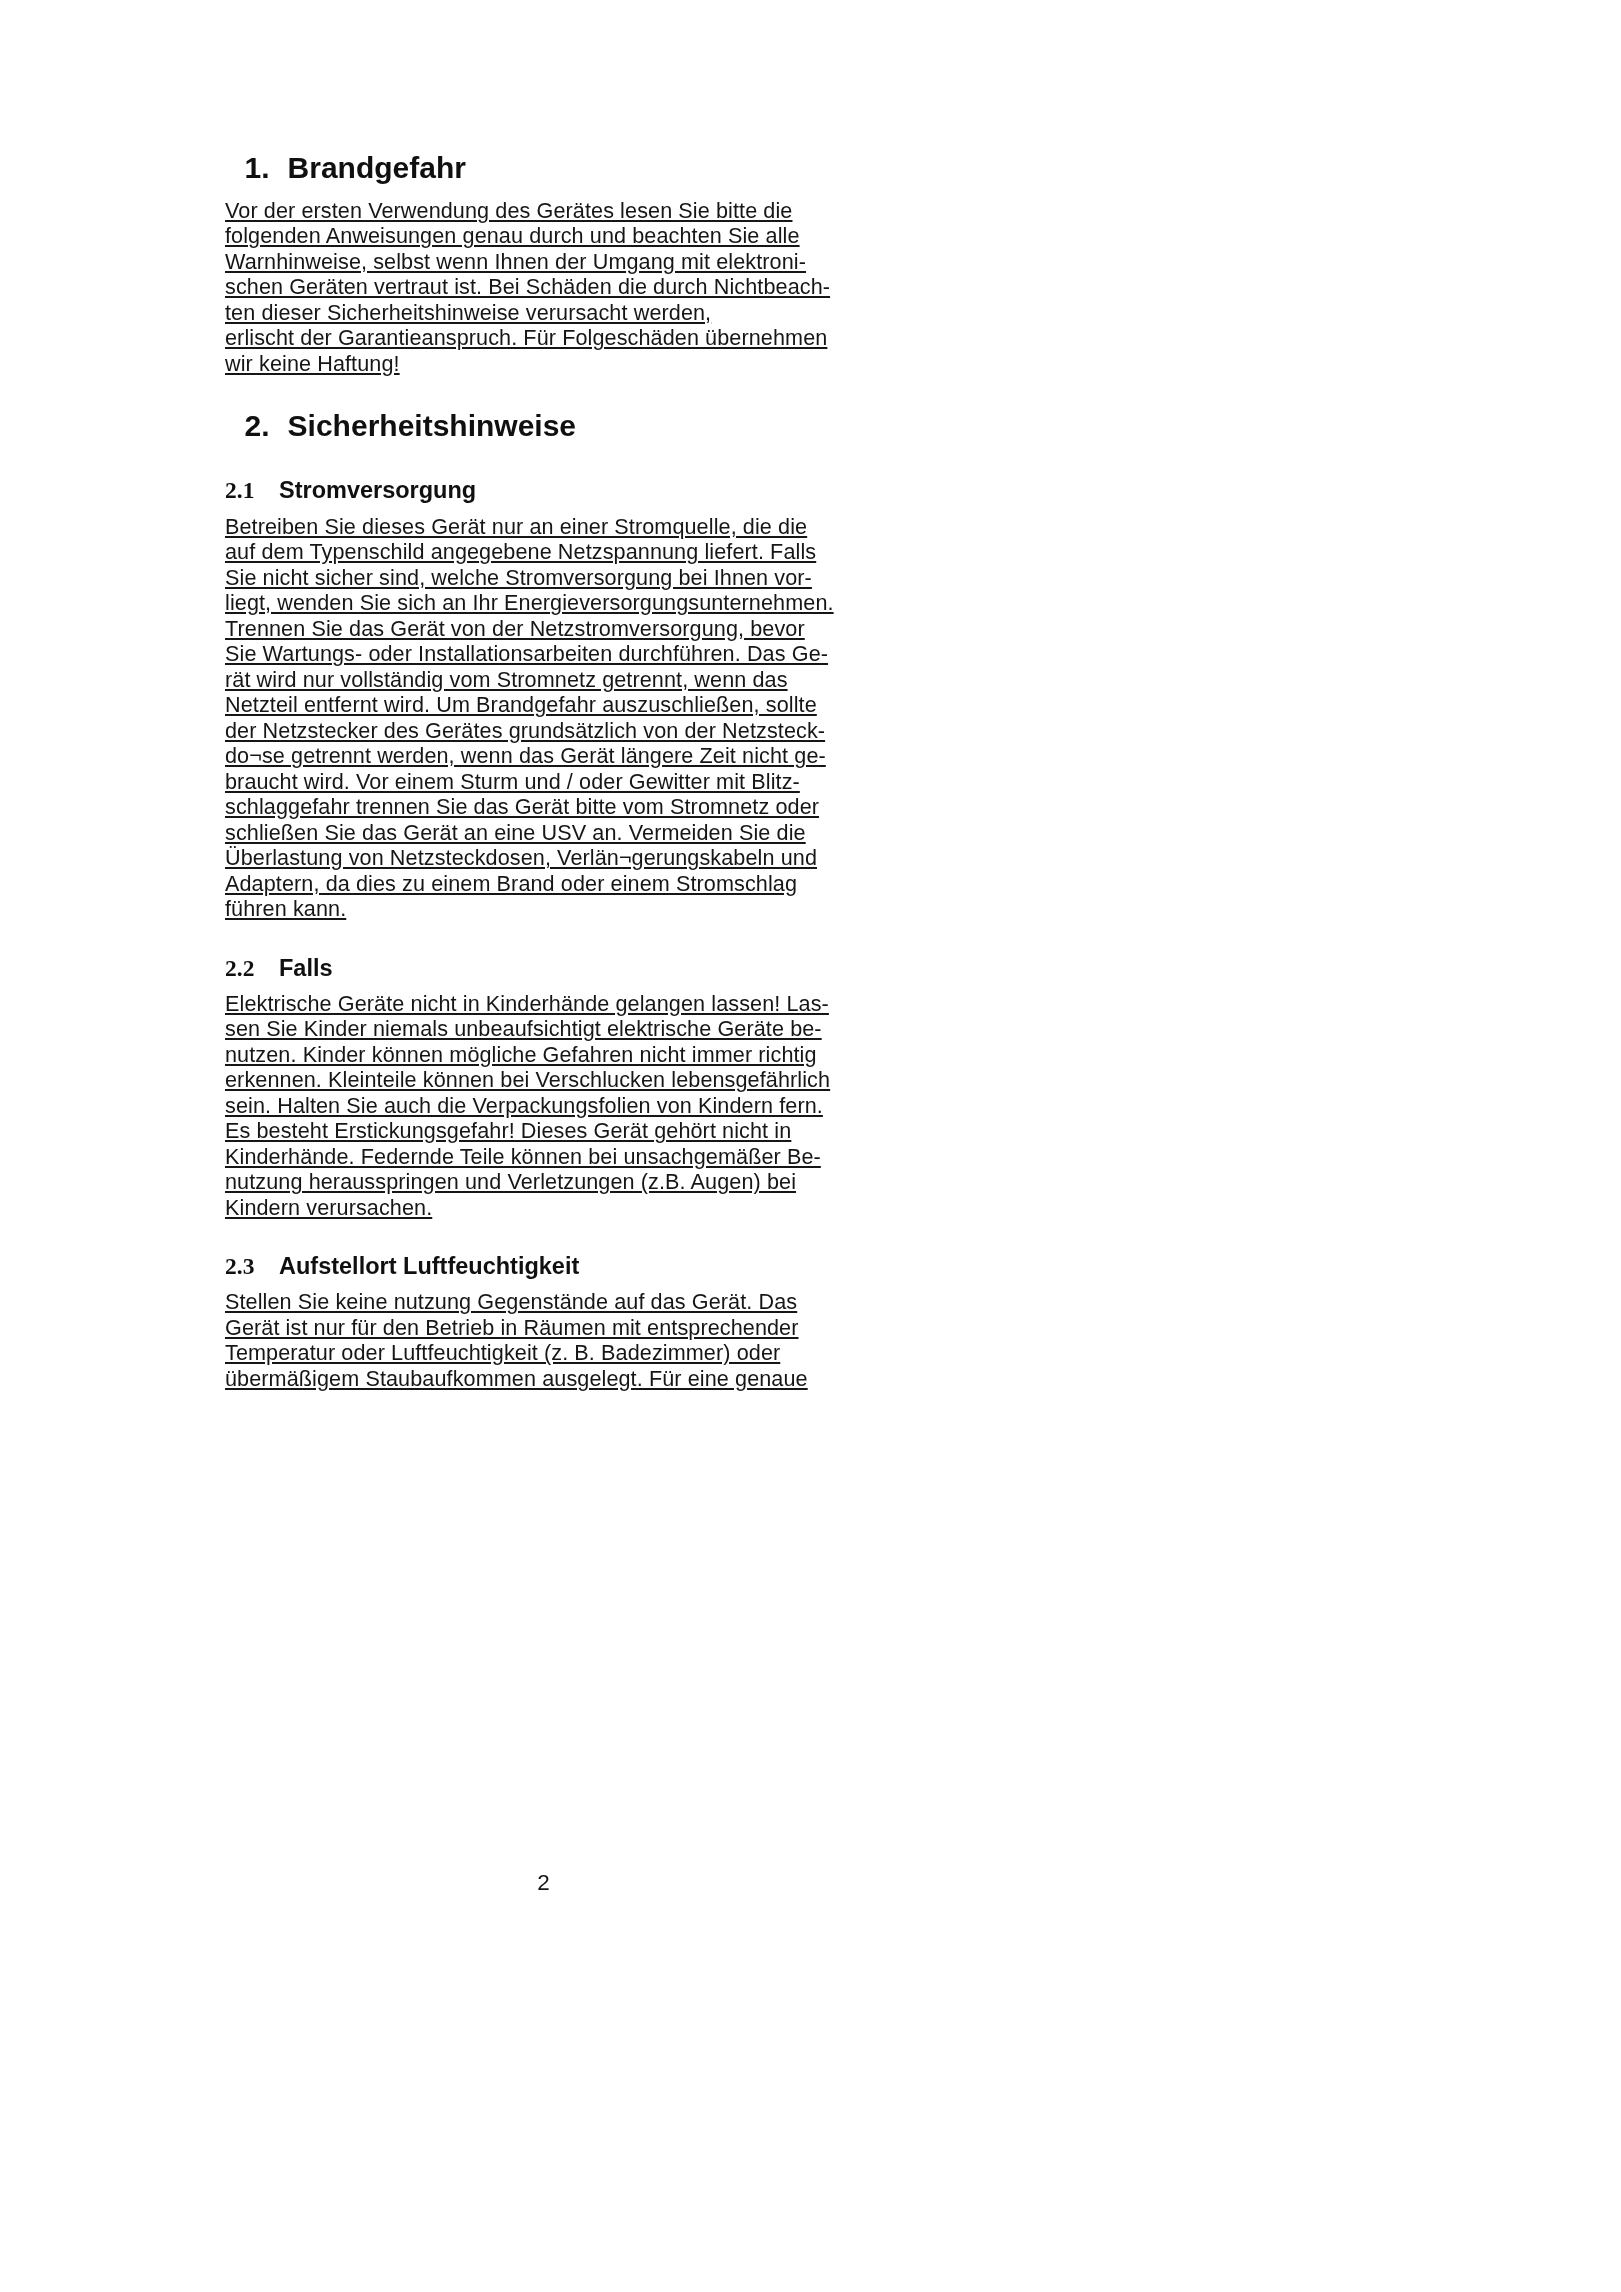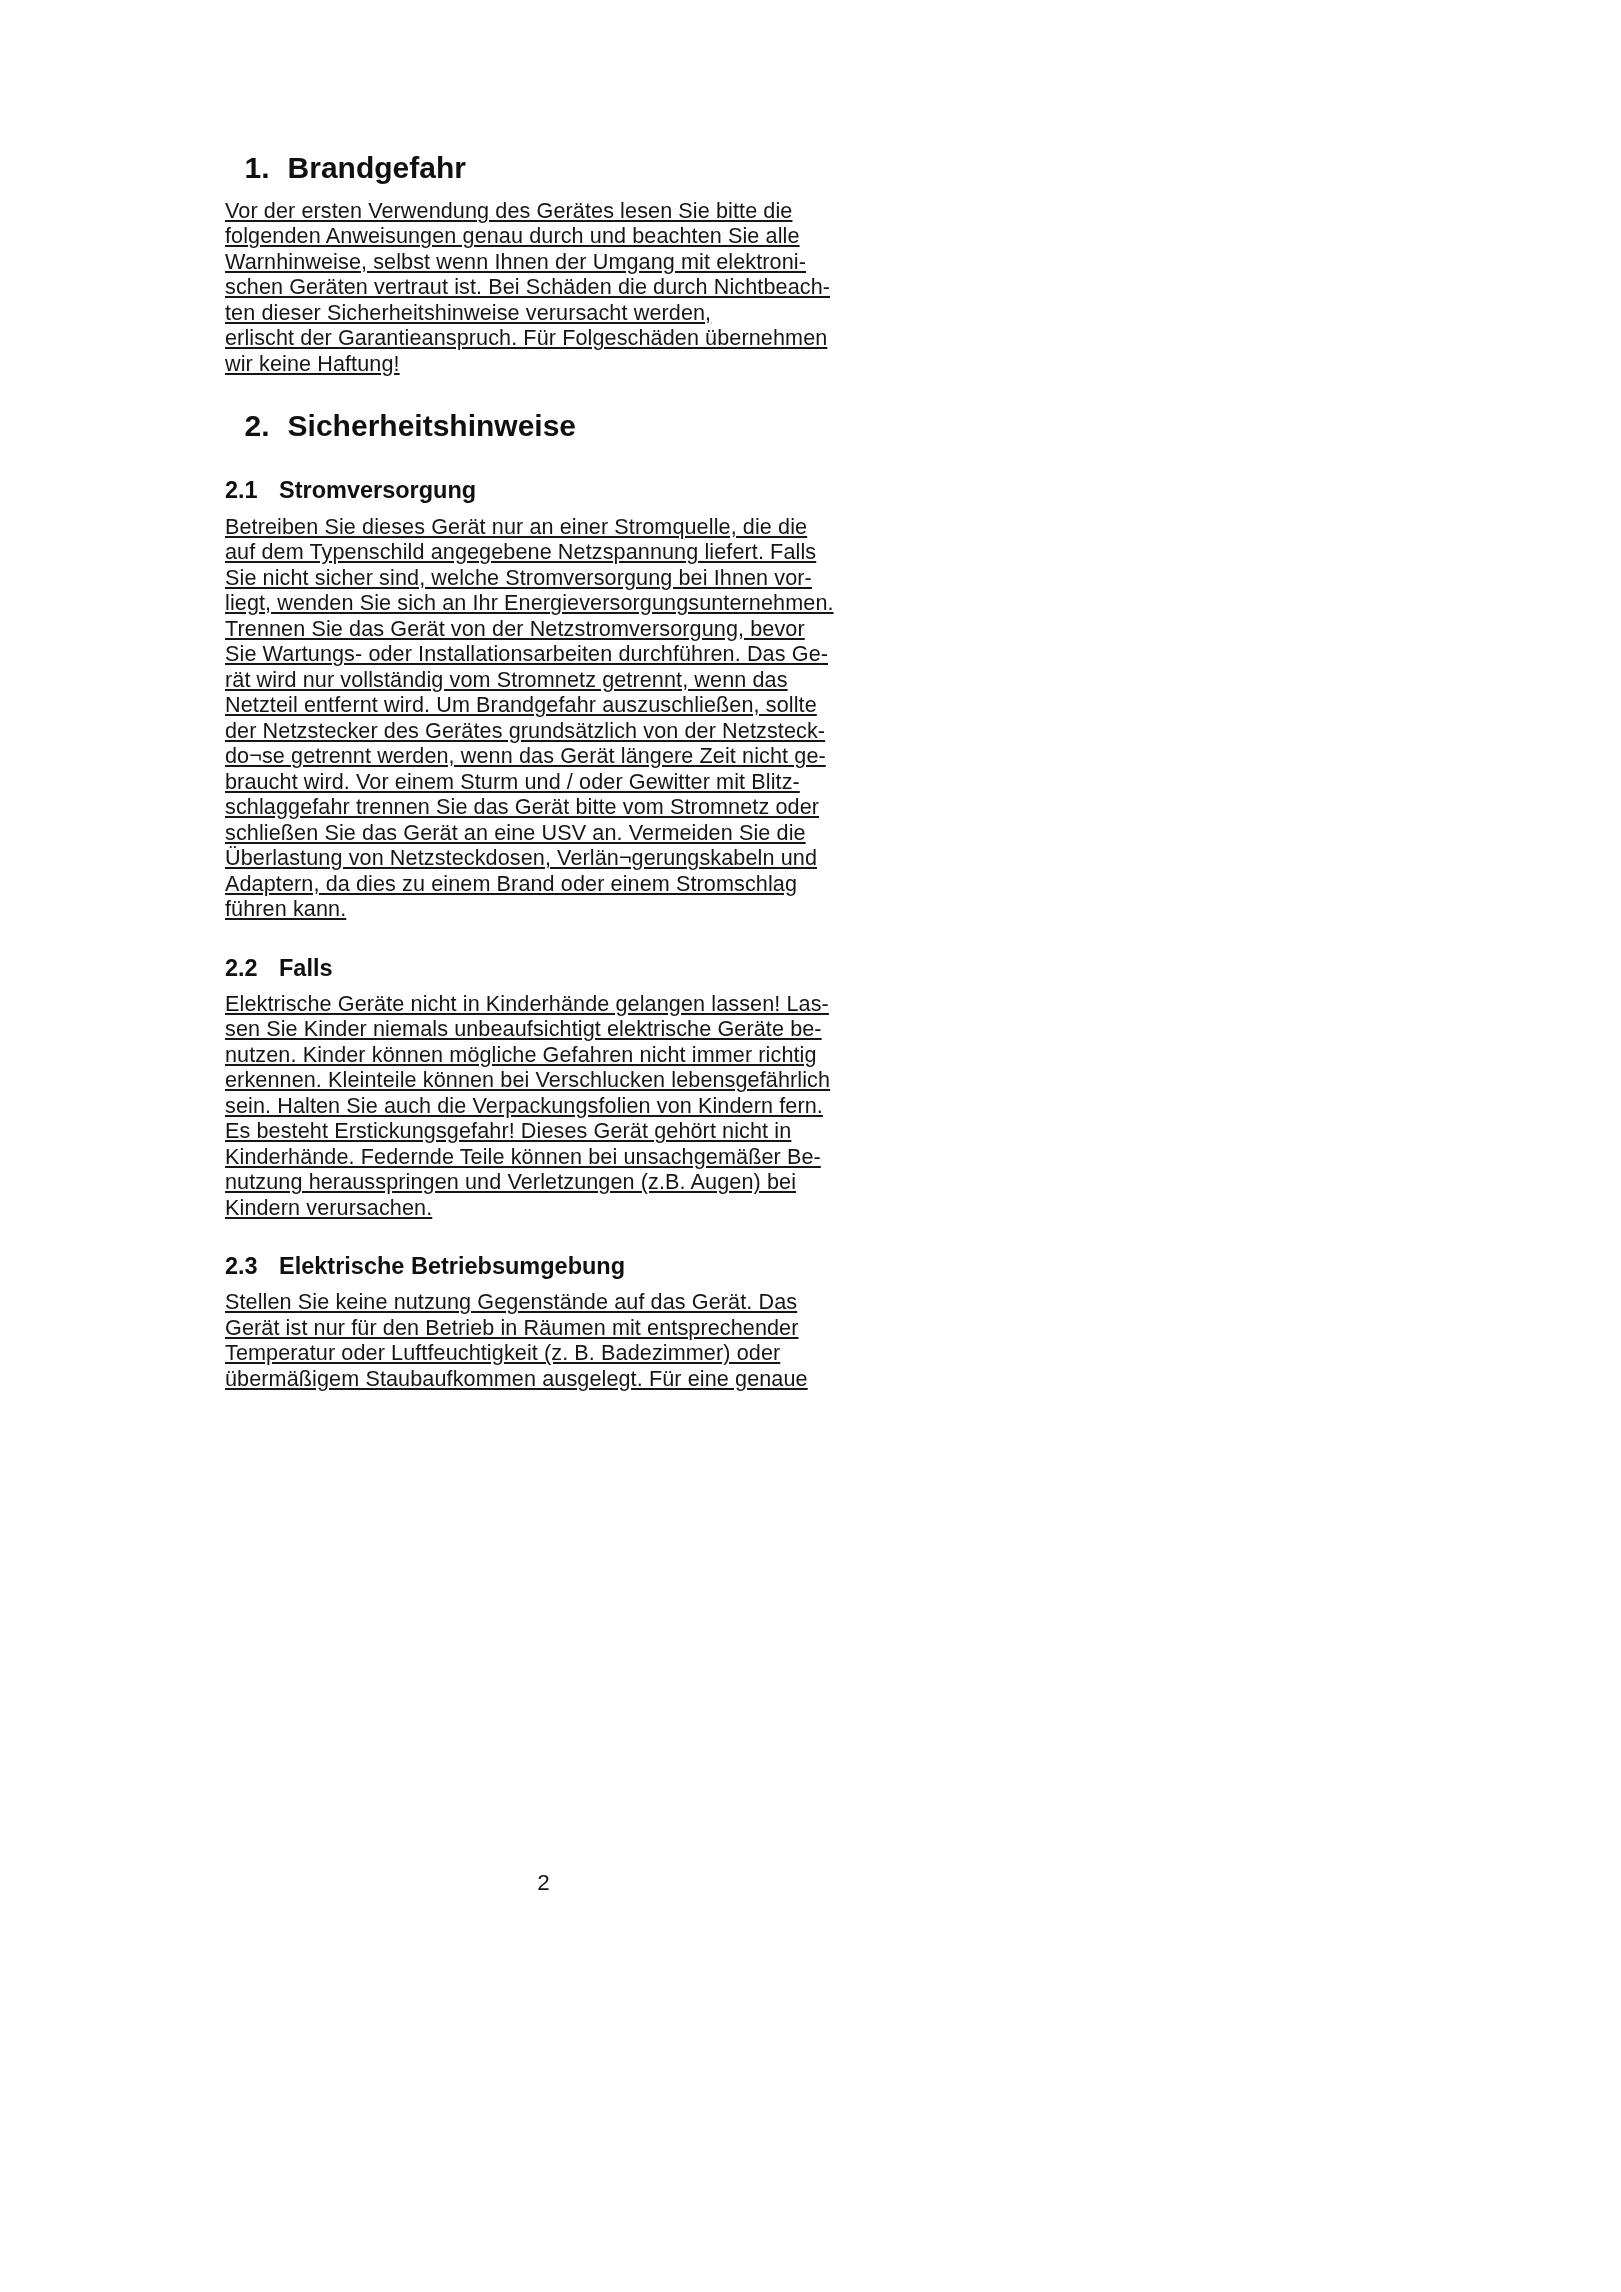--- a/index.html
+++ b/index.html
@@ -45,20 +45,21 @@
     display: flex;
     font-weight: 700;
     font-size: 23.5px;
     line-height: 27.4px;
     margin: 33px 0 8.8px 0;
     color: #101010;
   }
   .h2 .num {
     flex: none;
     width: 54px;
+    font-family: Liberation Serif, serif;
   }
   .para {
     font-size: 21.6px;
     line-height: 25.5px;
     margin: 0;
     white-space: pre;
     letter-spacing: 0.1px;
     color: #161616;
     text-decoration: underline;
   }
@@ -126,21 +127,21 @@
 nutzen. Kinder können mögliche Gefahren nicht immer richtig
 erkennen. Kleinteile können bei Verschlucken lebensgefährlich
 sein. Halten Sie auch die Verpackungsfolien von Kindern fern.
 Es besteht Erstickungsgefahr! Dieses Gerät gehört nicht in
 Kinderhände. Federnde Teile können bei unsachgemäßer Be-
 nutzung herausspringen und Verletzungen (z.B. Augen) bei
 Kindern verursachen.</p>
 
     <div class="h2">
       <span class="num">2.3</span>
-      <span class="title">Elektrische Betriebsumgebung</span>
+      <span class="title">Aufstellort Luftfeuchtigkeit</span>
     </div>
     <p class="para">Stellen Sie keine nutzung Gegenstände auf das Gerät. Das
 Gerät ist nur für den Betrieb in Räumen mit entsprechender
 Temperatur oder Luftfeuchtigkeit (z. B. Badezimmer) oder
 übermäßigem Staubaufkommen ausgelegt. Für eine genaue</p>
 
   </div>
 
   <div class="page-number">2</div>
 </div>

